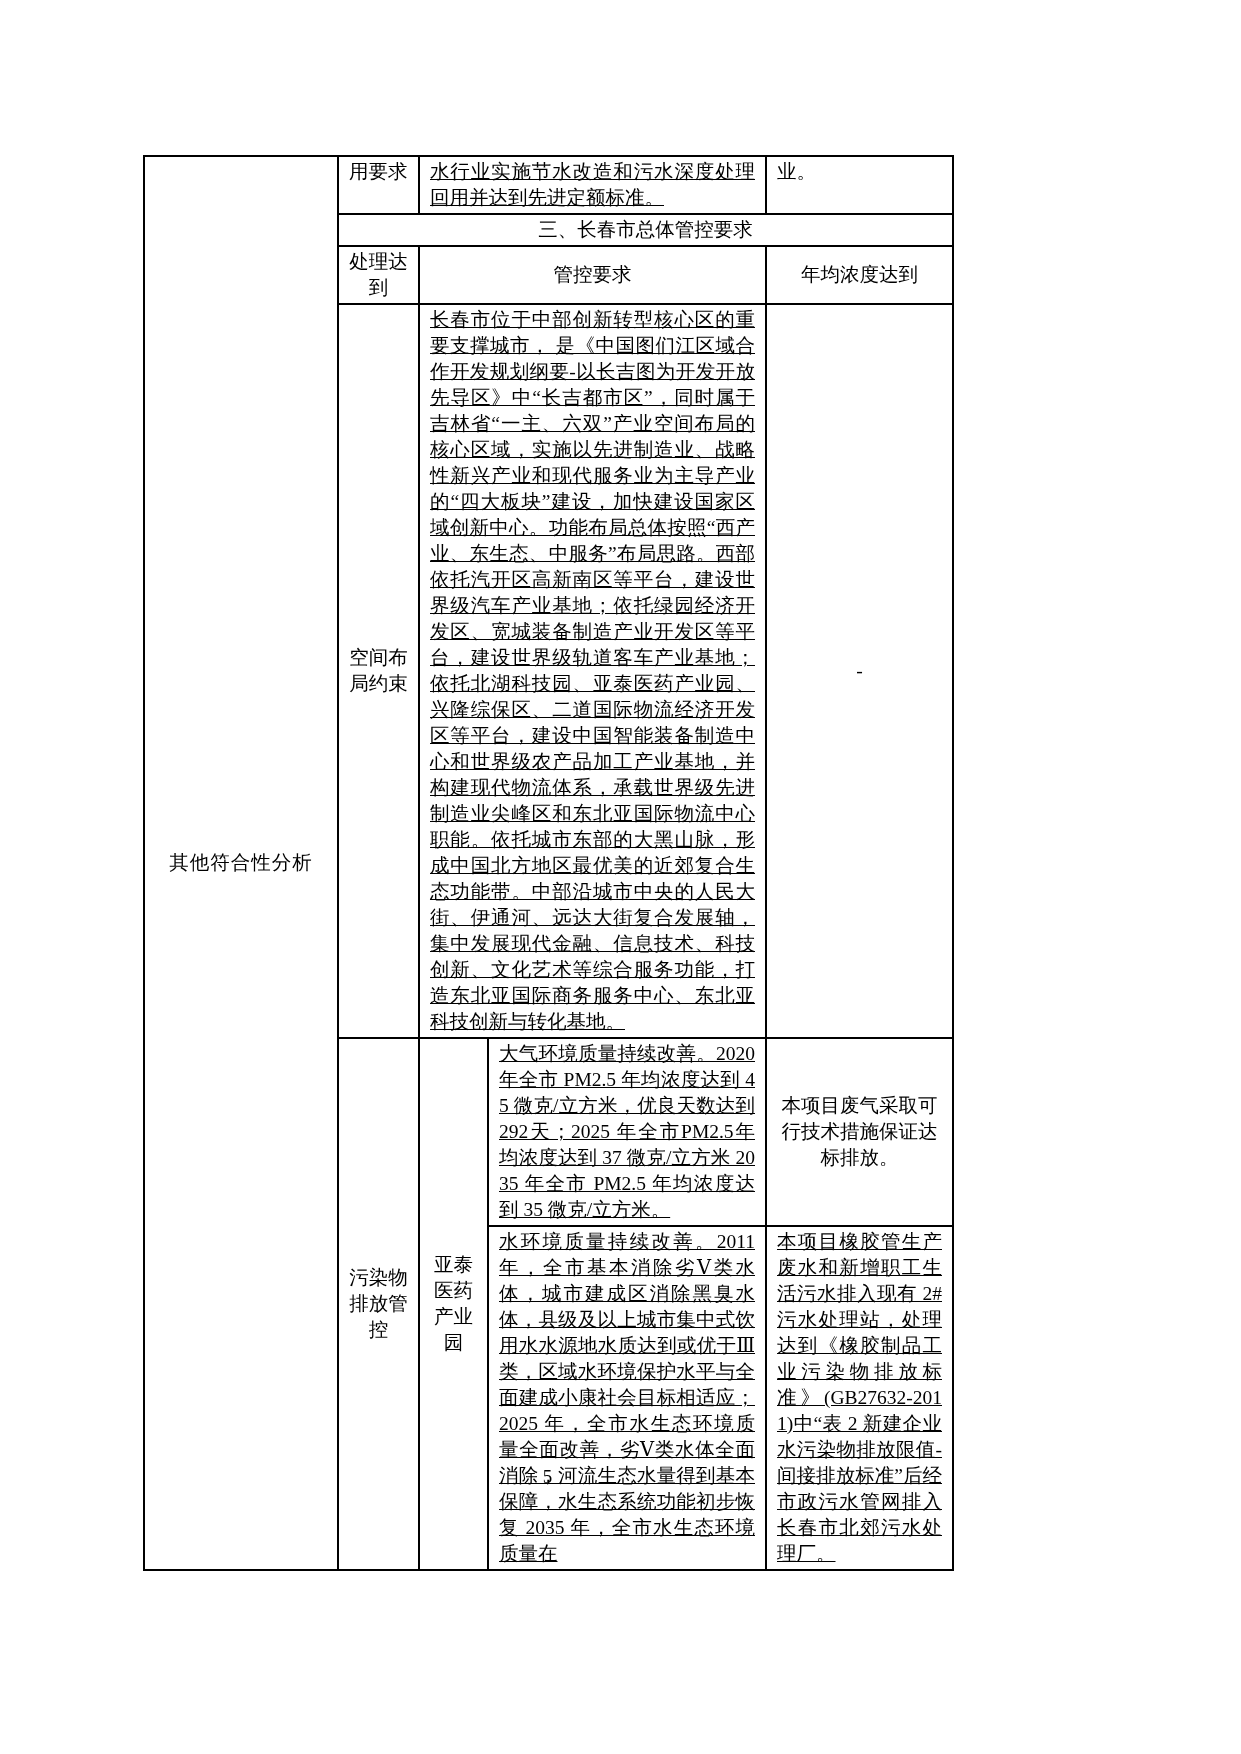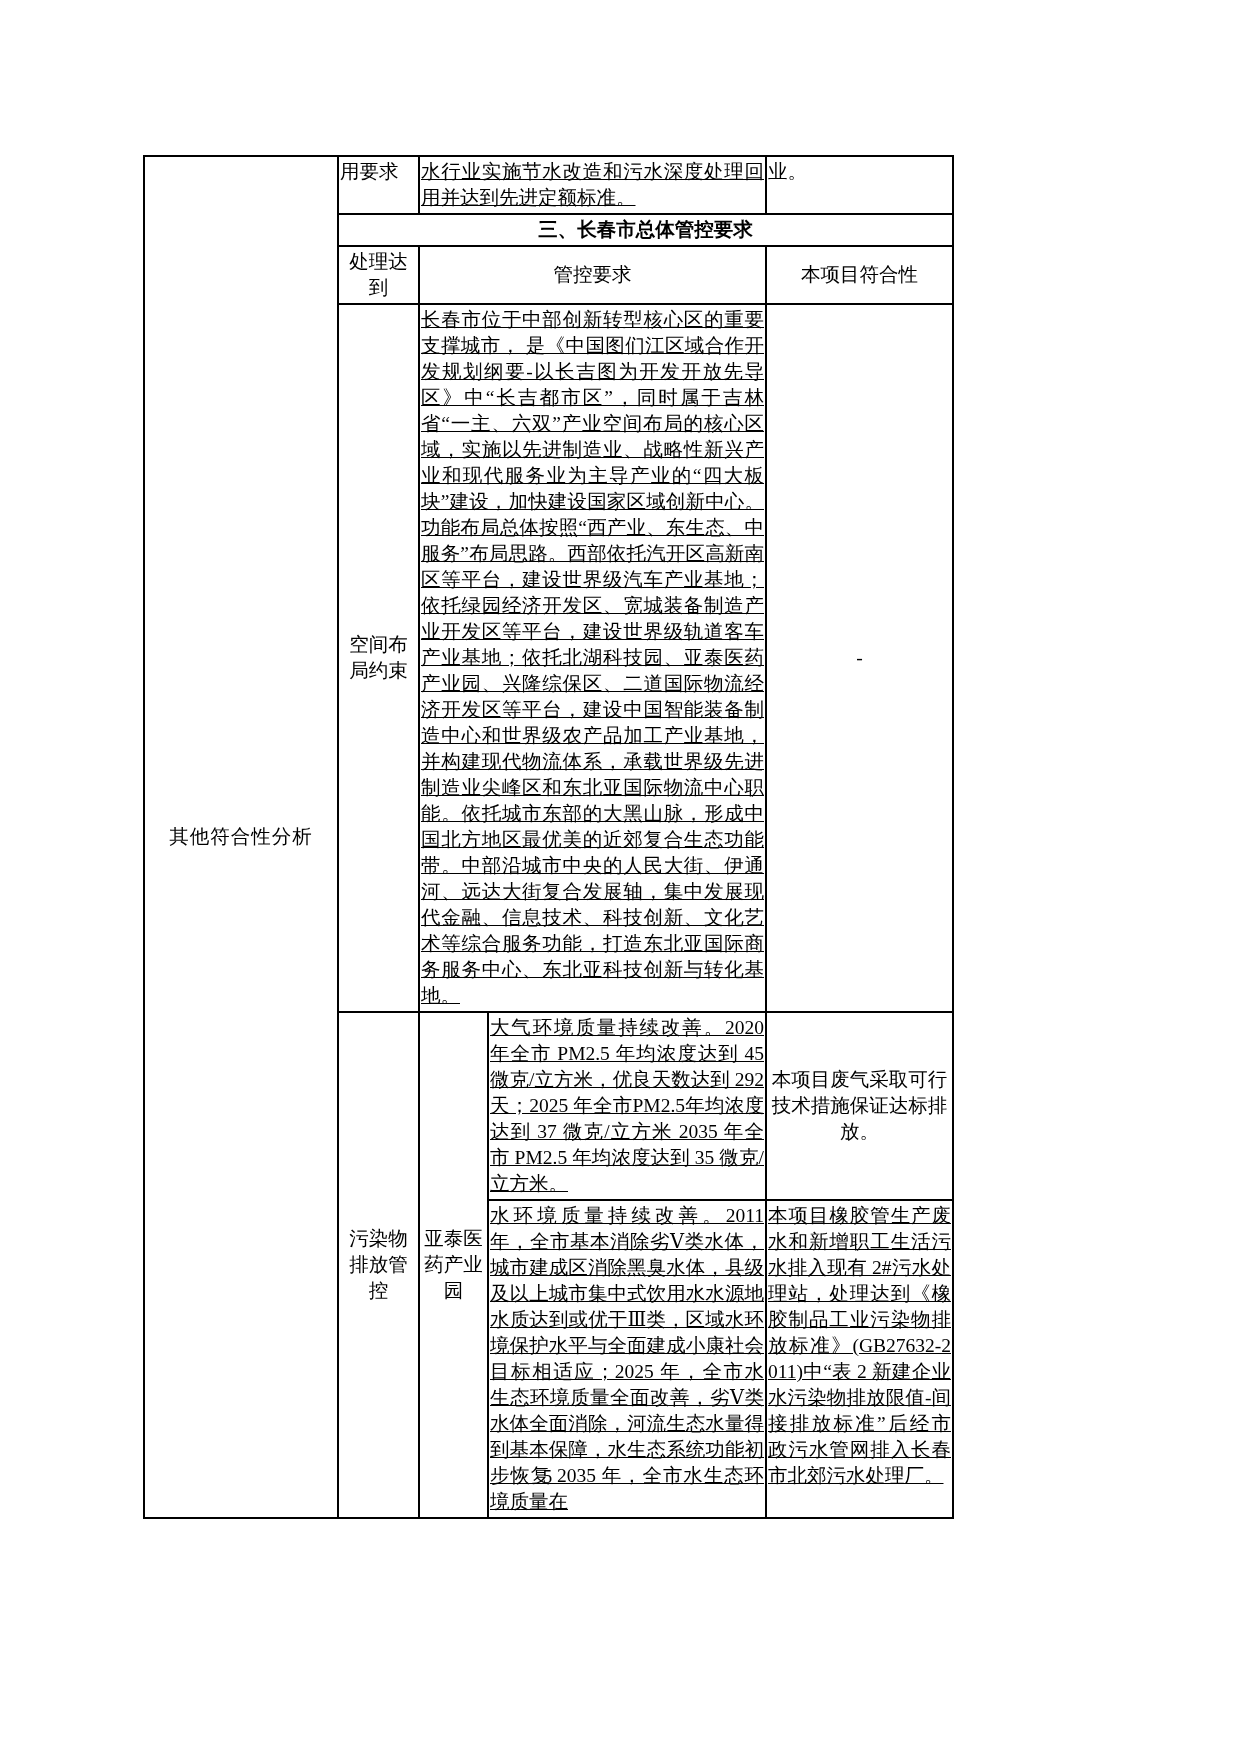--- a/index.html
+++ b/index.html
@@ -17,31 +17,31 @@
     position: absolute;
     left: 143px;
     top: 155px;
     width: 809px;
     border-collapse: collapse;
     table-layout: fixed;
   }
   table.doc-table td {
     border: 2px solid #000;
     vertical-align: top;
-    padding: 2px 1px;
+    padding: 2px 10px;
     font-size: 19.5px;
     line-height: 26px;
     overflow: hidden;
     word-break: break-all;
   }
   .v-mid   { vertical-align: middle !important; }
   .t-center{ text-align: center; }
   .t-justify { text-align: justify; text-justify: inter-ideograph; text-decoration: underline; }
   .left-head { font-size: 22px; letter-spacing: 1px; margin-left: 8px; }
-  .section-title { font-weight: bold; }
+  .section-title { font-weight: normal; }
   .hdr { font-size: 20px; }
 
   .page-number {
     position: absolute;
     left: 143px;
     top: 1466px;
     width: 809px;
     text-align: center;
     font-size: 19px;
   }
@@ -68,21 +68,21 @@
       <td>业。</td>
     </tr>
 
     <tr style="height:30px">
       <td colspan="4" class="t-center section-title">三、长春市总体管控要求</td>
     </tr>
 
     <tr style="height:47px">
       <td class="v-mid t-center hdr">处理达到</td>
       <td colspan="2" class="v-mid t-center hdr">管控要求</td>
-      <td class="v-mid t-center hdr">本项目符合性</td>
+      <td class="v-mid t-center hdr">年均浓度达到</td>
     </tr>
 
     <tr style="height:638px">
       <td class="v-mid t-center">空间布局约束</td>
       <td colspan="2" class="t-justify">长春市位于中部创新转型核心区的重要支撑城市， 是《中国图们江区域合作开发规划纲要-以长吉图为开发开放先导区》中“长吉都市区”，同时属于吉林省“一主、六双”产业空间布局的核心区域，实施以先进制造业、战略性新兴产业和现代服务业为主导产业的“四大板块”建设，加快建设国家区域创新中心。功能布局总体按照“西产业、东生态、中服务”布局思路。西部依托汽开区高新南区等平台，建设世界级汽车产业基地；依托绿园经济开发区、宽城装备制造产业开发区等平台，建设世界级轨道客车产业基地；依托北湖科技园、亚泰医药产业园、兴隆综保区、二道国际物流经济开发区等平台，建设中国智能装备制造中心和世界级农产品加工产业基地，并构建现代物流体系，承载世界级先进制造业尖峰区和东北亚国际物流中心职能。依托城市东部的大黑山脉，形成中国北方地区最优美的近郊复合生态功能带。中部沿城市中央的人民大街、伊通河、远达大街复合发展轴，集中发展现代金融、信息技术、科技创新、文化艺术等综合服务功能，打造东北亚国际商务服务中心、东北亚科技创新与转化基地。</td>
       <td class="v-mid t-center">-</td>
     </tr>
 
     <tr style="height:176px">
       <td rowspan="2" class="v-mid t-center">污染物排放管控</td>

